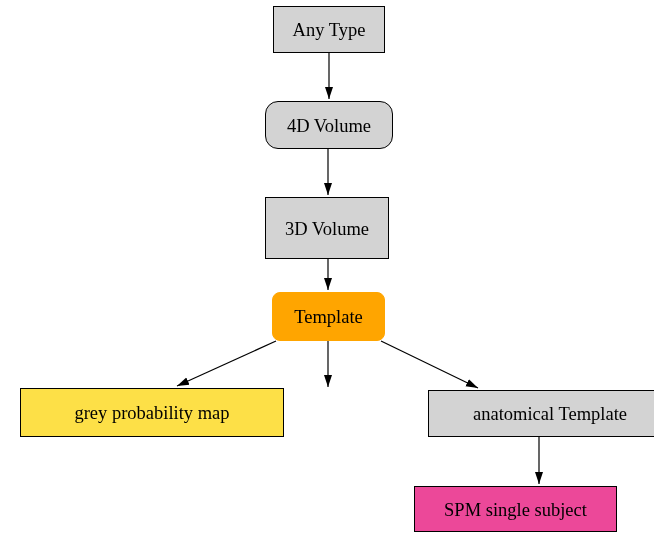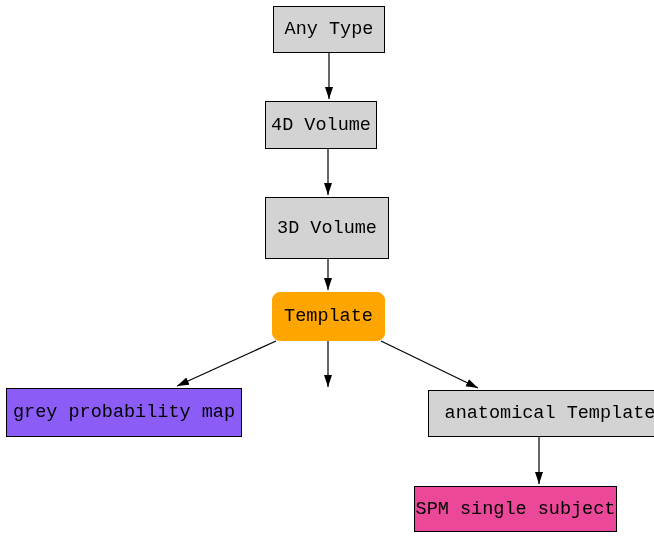--- a/index.html
+++ b/index.html
@@ -5,21 +5,21 @@
   html, body {
     margin: 0;
     padding: 0;
     background: #ffffff;
   }
   #canvas {
     position: relative;
     width: 654px;
     height: 539px;
     background: #ffffff;
-    font-family: Liberation Mono, monospace;
+    font-family: Liberation Serif, serif;
     overflow: hidden;
   }
   #edge-layer {
     position: absolute;
     left: 0;
     top: 0;
     width: 654px;
     height: 539px;
   }
   #edge-layer line {
@@ -59,33 +59,33 @@
       <line x1="276" y1="341" x2="177" y2="386" stroke="#000000" marker-end="url(#arrowhead)"></line>
       <line x1="328" y1="341" x2="328" y2="387" stroke="#000000" marker-end="url(#arrowhead)"></line>
       <line x1="381" y1="341" x2="478" y2="388" stroke="#000000" marker-end="url(#arrowhead)"></line>
       <line x1="539" y1="437" x2="539" y2="484" stroke="#000000" marker-end="url(#arrowhead)"></line>
     </svg>
 
     <div class="node" style="left: 273px; top: 6px; width: 112px; height: 47px; background: rgb(211, 211, 211); border-color: rgb(0, 0, 0);">
       <span class="node-label">Any Type</span>
     </div>
 
-    <div class="node" style="left: 265px; top: 101px; width: 112px; height: 48px; background: rgb(211, 211, 211); border-color: rgb(0, 0, 0);">
+    <div class="node" style="left: 265px; top: 101px; width: 128px; height: 48px; background: rgb(211, 211, 211); border-color: rgb(0, 0, 0); border-radius: 13px;">
       <span class="node-label">4D Volume</span>
     </div>
 
     <div class="node" style="left: 265px; top: 197px; width: 124px; height: 62px; background: rgb(211, 211, 211); border-color: rgb(0, 0, 0);">
       <span class="node-label">3D Volume</span>
     </div>
 
     <div class="node" style="left: 272px; top: 292px; width: 113px; height: 49px; background: rgb(255, 165, 0); border-color: rgb(255, 165, 0); border-radius: 8px;">
       <span class="node-label">Template</span>
     </div>
 
-    <div class="node" style="left: 6px; top: 388px; width: 236px; height: 49px; background: #8b5cf6; border-color: rgb(0, 0, 0);">
+    <div class="node" style="left: 20px; top: 388px; width: 264px; height: 49px; background: #fde047; border-color: rgb(0, 0, 0);">
       <span class="node-label">grey probability map</span>
     </div>
 
 
     <div class="node" style="left: 428px; top: 390px; width: 244px; height: 47px; background: rgb(211, 211, 211); border-color: rgb(0, 0, 0);">
       <span class="node-label">anatomical Template</span>
     </div>
 
     <div class="node" style="left: 414px; top: 486px; width: 203px; height: 46px; background: #ec4899; border-color: rgb(0, 0, 0);">
       <span class="node-label">SPM single subject</span>

